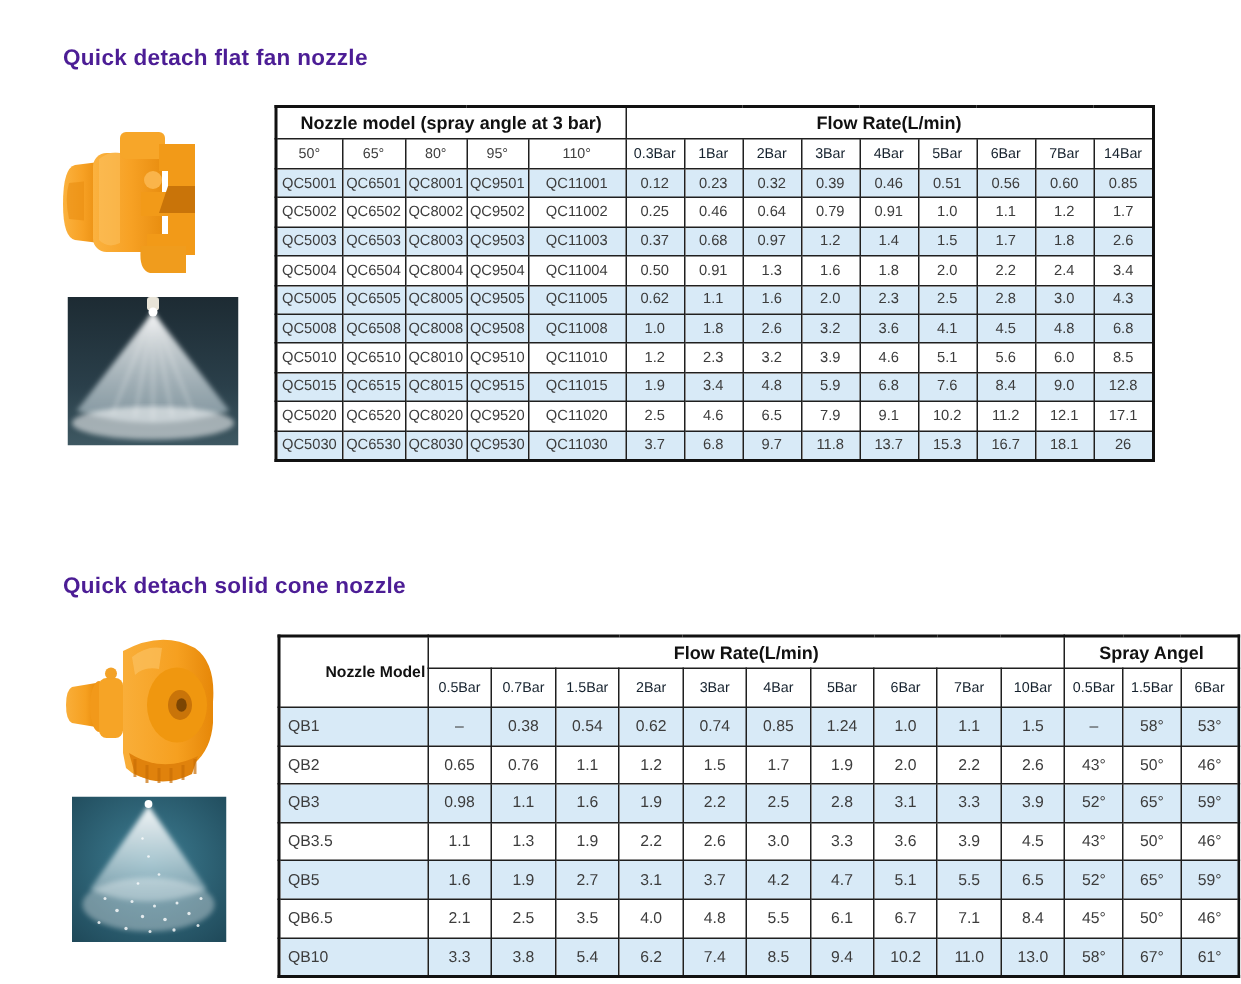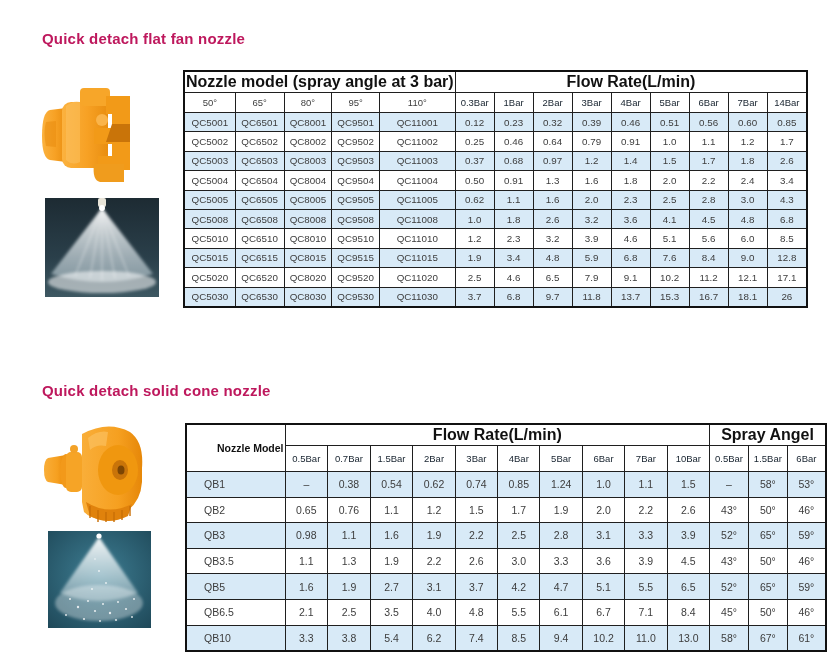--- a/index.html
+++ b/index.html
@@ -1,40 +1,40 @@
 <!DOCTYPE html>
 <html><head>
 <meta charset="utf-8">
 <style>
   html,body{margin:0;padding:0;background:#ffffff;}
   #page{position:relative;width:827px;height:656px;background:#ffffff;overflow:hidden;
         font-family:"Liberation Sans", sans-serif;color:#333;}
-  .sec-title{position:absolute;font-size:15px;font-weight:700;color:#be185d;letter-spacing:.2px;}
+  .sec-title{position:absolute;font-size:15px;font-weight:700;color:#4c1d95;letter-spacing:.2px;}
   #title1{left:42px;top:30px;}
   #title2{left:42px;top:382px;}
 
   .photo{position:absolute;display:block;}
   #nozzle1{left:36px;top:84px;}
   #spray1{left:45px;top:198px;}
   #nozzle2{left:42px;top:416px;}
   #spray2{left:48px;top:531px;}
 
   table{border-collapse:collapse;table-layout:fixed;position:absolute;background:#fff;}
   #table1{left:183px;top:70px;}
   #table2{left:185px;top:423px;}
   th,td{border:1px solid #1f1f1f;text-align:center;vertical-align:middle;overflow:hidden;white-space:nowrap;}
   table{border:2px solid #111;}
-  th.group{font-size:16px;font-weight:700;color:#111;height:18px;background:#fff;}
+  th.group{font-size:12px;font-weight:700;color:#111;height:18px;background:#fff;}
   #table1 th.sub{font-size:9.5px;font-weight:400;color:#3d3d3d;height:17px;}
   #table1 th.sub.bold{font-weight:400;color:#16222e;}
   #table2 th.sub{font-size:9.5px;font-weight:400;color:#16222e;height:23px;}
   th.corner{font-size:10.5px;font-weight:700;color:#111;width:42px;line-height:1.15;padding-left:30px;}
   #table1 td{font-size:9.8px;color:#3c3c3c;height:16.4px;}
   #table2 td{font-size:10.5px;color:#3c3c3c;height:22.6px;}
-  #table2 td.model{text-align:left;padding-left:17px;}
+  #table2 td.model{text-align:left;padding-left:5px;}
   tr.alt td{background:#d8eaf7;}
 </style>
 </head>
 <body>
 
 <div id="page">
 
   <div id="title1" class="sec-title">Quick detach flat fan nozzle</div>
 
   <svg id="nozzle1" class="photo" width="106" height="102" viewBox="0 0 106 102">

